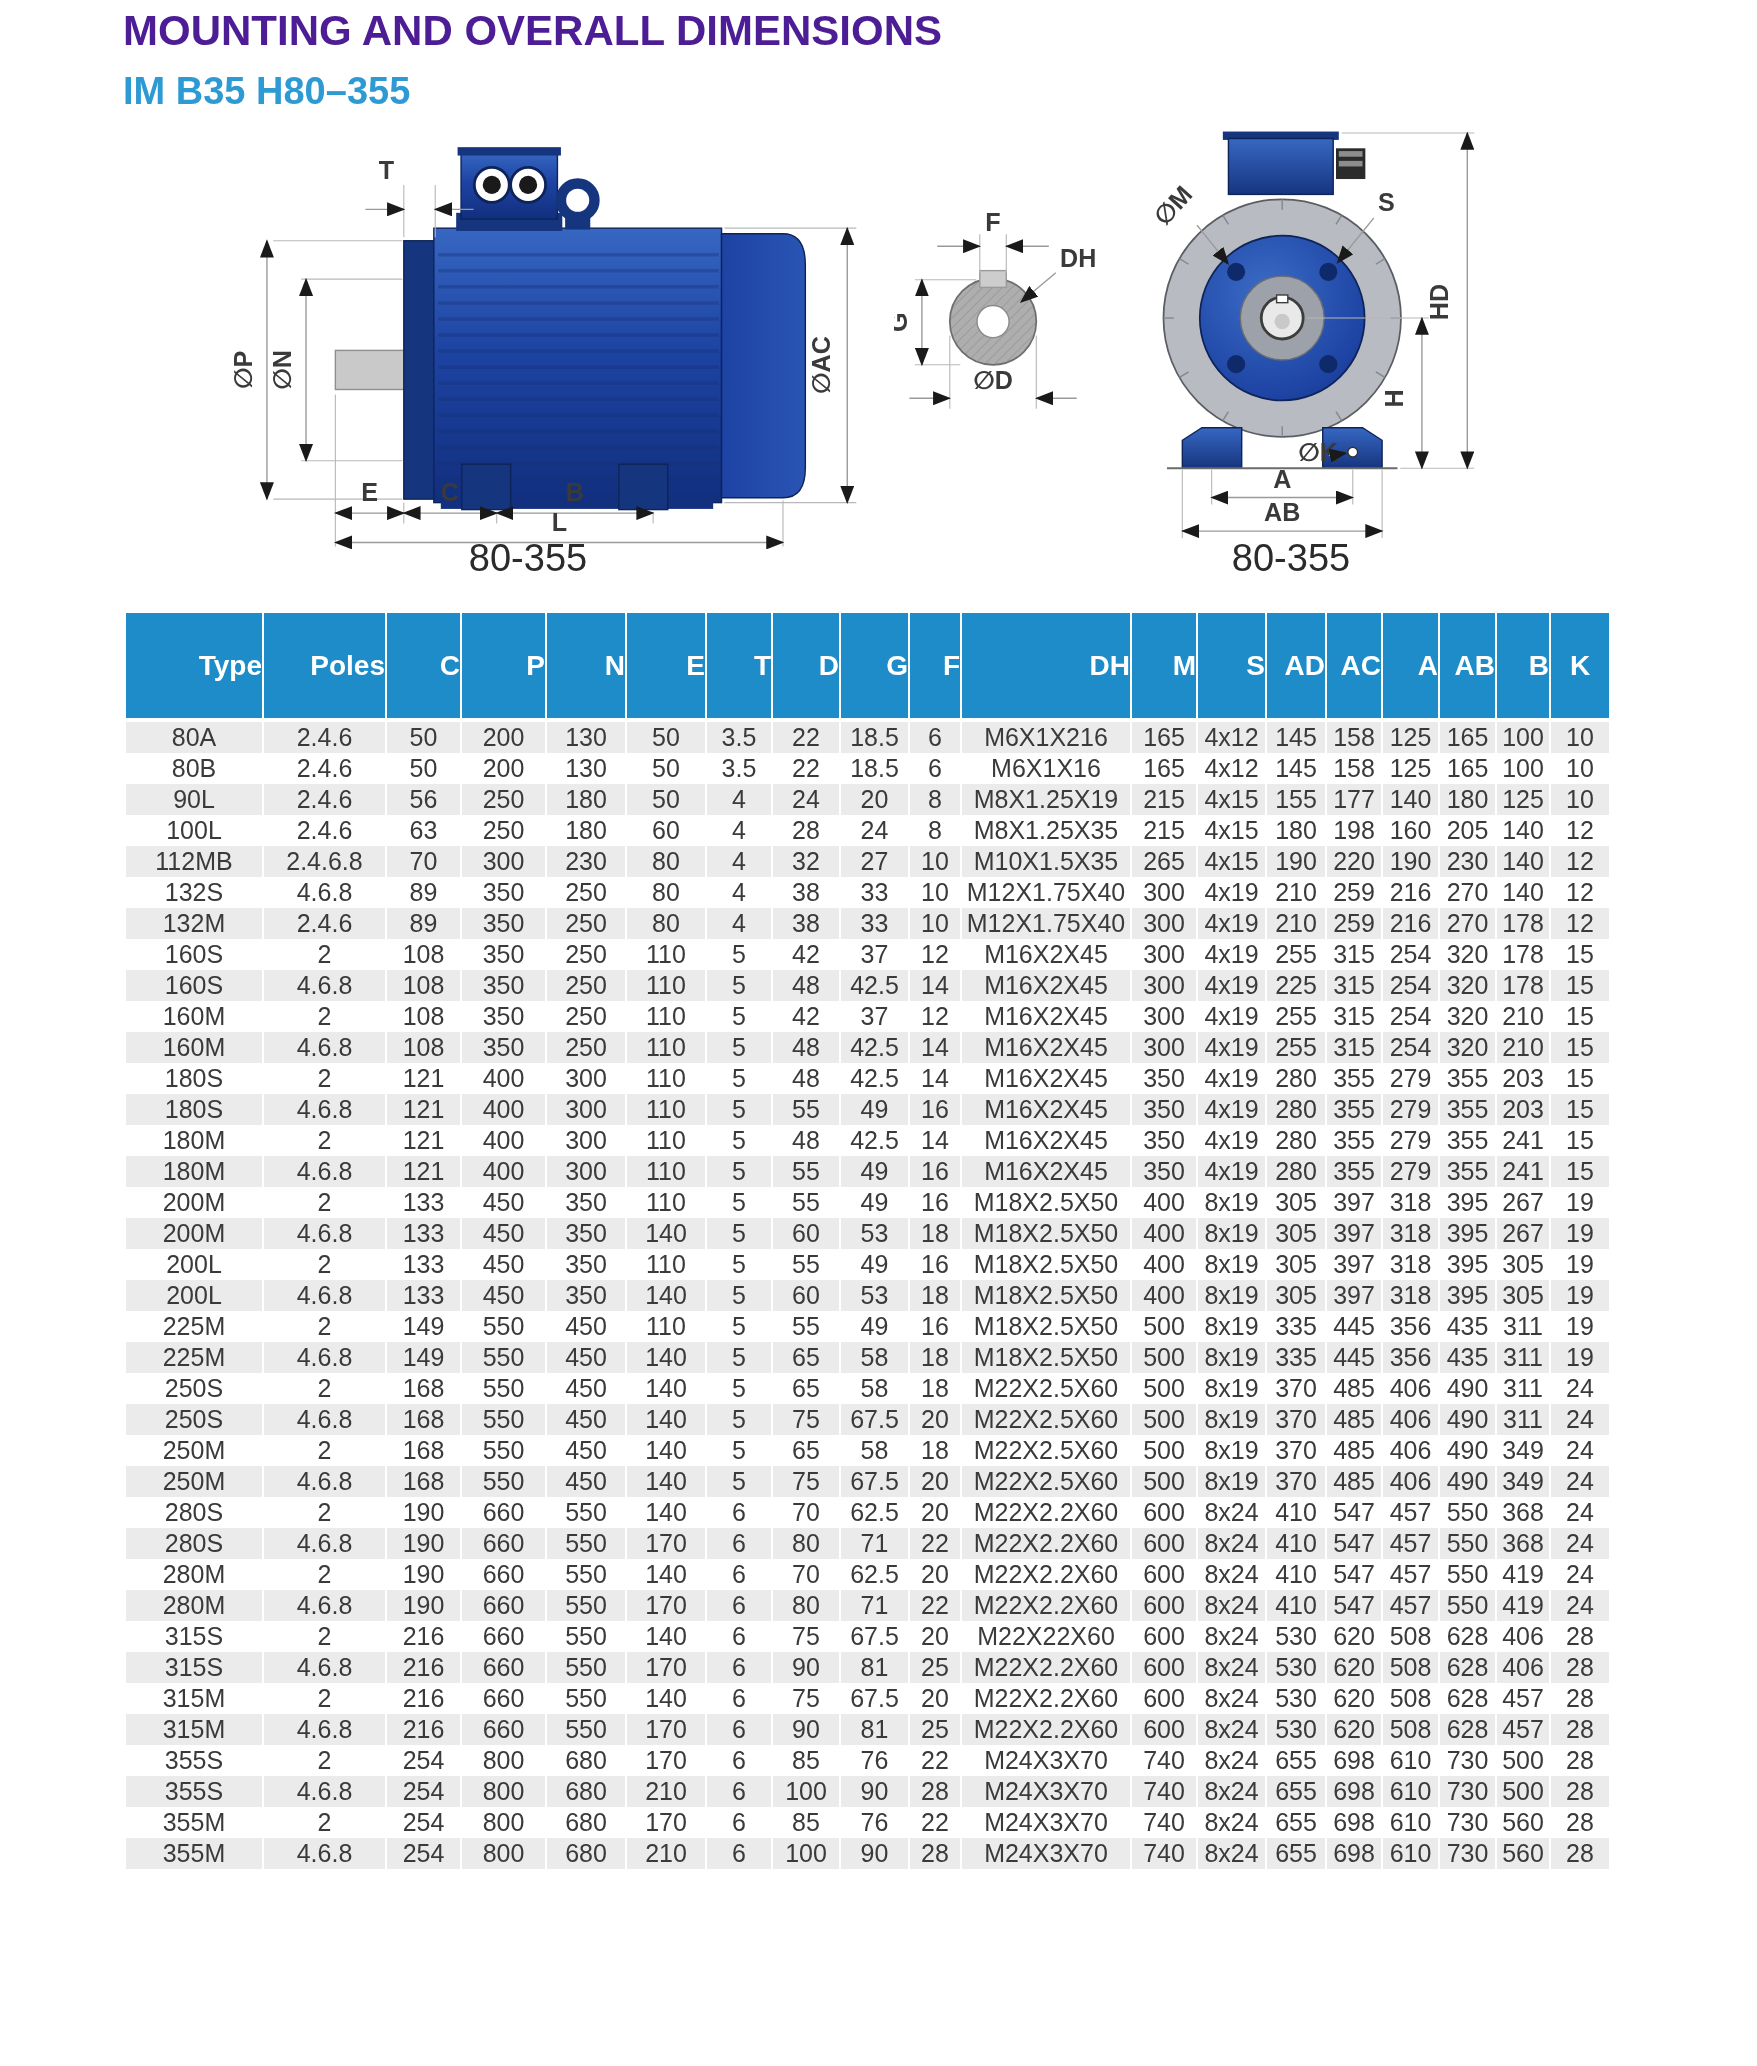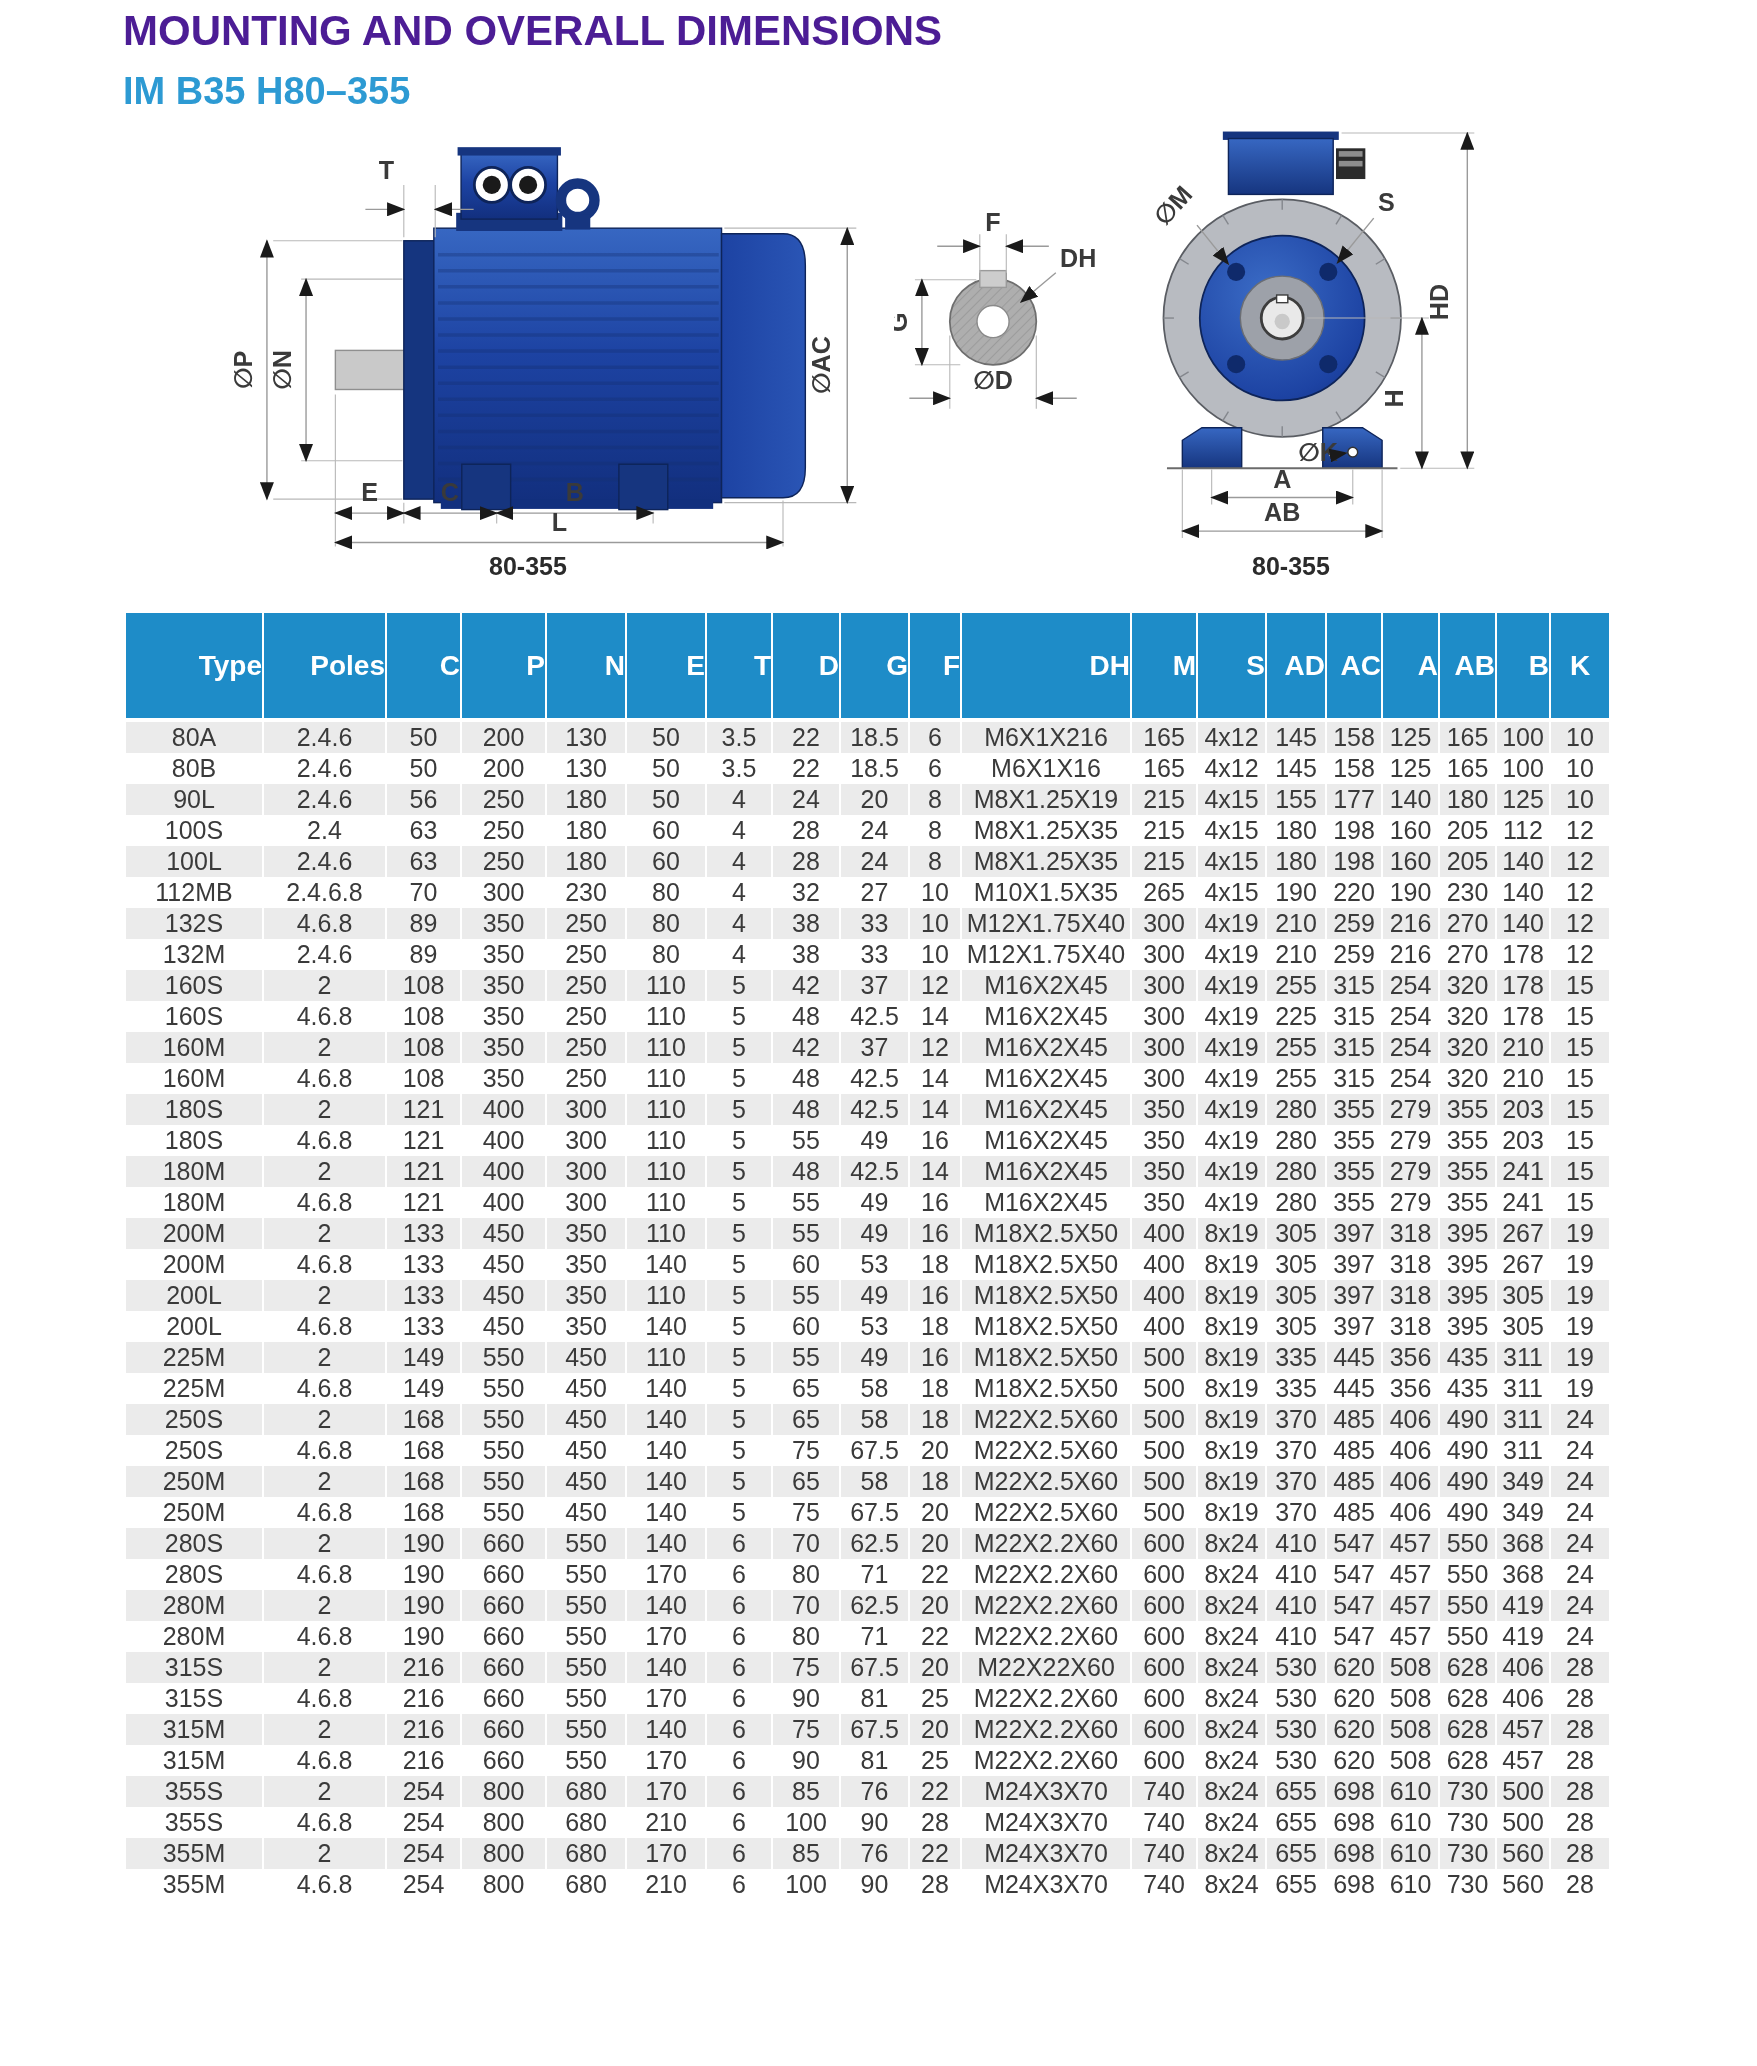--- a/index.html
+++ b/index.html
@@ -13,22 +13,22 @@
   }
   .page-subtitle{
     position:absolute;left:123px;top:70px;font-size:38px;font-weight:bold;
     color:#2D9AD3;white-space:nowrap;
   }
   .diagram{position:absolute;}
   #side-view{left:231px;top:136px;}
   #shaft-detail{left:894px;top:168px;}
   #front-view{left:1139px;top:105px;}
   .caption{
-    position:absolute;top:552px;width:154px;text-align:center;
-    font-size:25px;font-weight:bold;color:#2b2b2b;
+    position:absolute;top:537px;width:154px;text-align:center;
+    font-size:38px;font-weight:normal;color:#2b2b2b;
   }
   #caption-left{left:451px;}
   #caption-right{left:1214px;}
 
   .dim-table{
     position:absolute;left:126px;top:613px;width:1483px;
     border-collapse:separate;border-spacing:0;table-layout:fixed;
   }
   .dim-table thead th{
     background:#1E8CC8;color:#ffffff;font-weight:bold;font-size:28px;
@@ -399,41 +399,20 @@
         <td>215</td>
         <td>4x15</td>
         <td>155</td>
         <td>177</td>
         <td>140</td>
         <td>180</td>
         <td>125</td>
         <td>10</td>
       </tr>
       <tr>
-        <td>100S</td>
-        <td>2.4</td>
-        <td>63</td>
-        <td>250</td>
-        <td>180</td>
-        <td>60</td>
-        <td>4</td>
-        <td>28</td>
-        <td>24</td>
-        <td>8</td>
-        <td>M8X1.25X35</td>
-        <td>215</td>
-        <td>4x15</td>
-        <td>180</td>
-        <td>198</td>
-        <td>160</td>
-        <td>205</td>
-        <td>112</td>
-        <td>12</td>
-      </tr>
-      <tr>
         <td>100L</td>
         <td>2.4.6</td>
         <td>63</td>
         <td>250</td>
         <td>180</td>
         <td>60</td>
         <td>4</td>
         <td>28</td>
         <td>24</td>
         <td>8</td>

